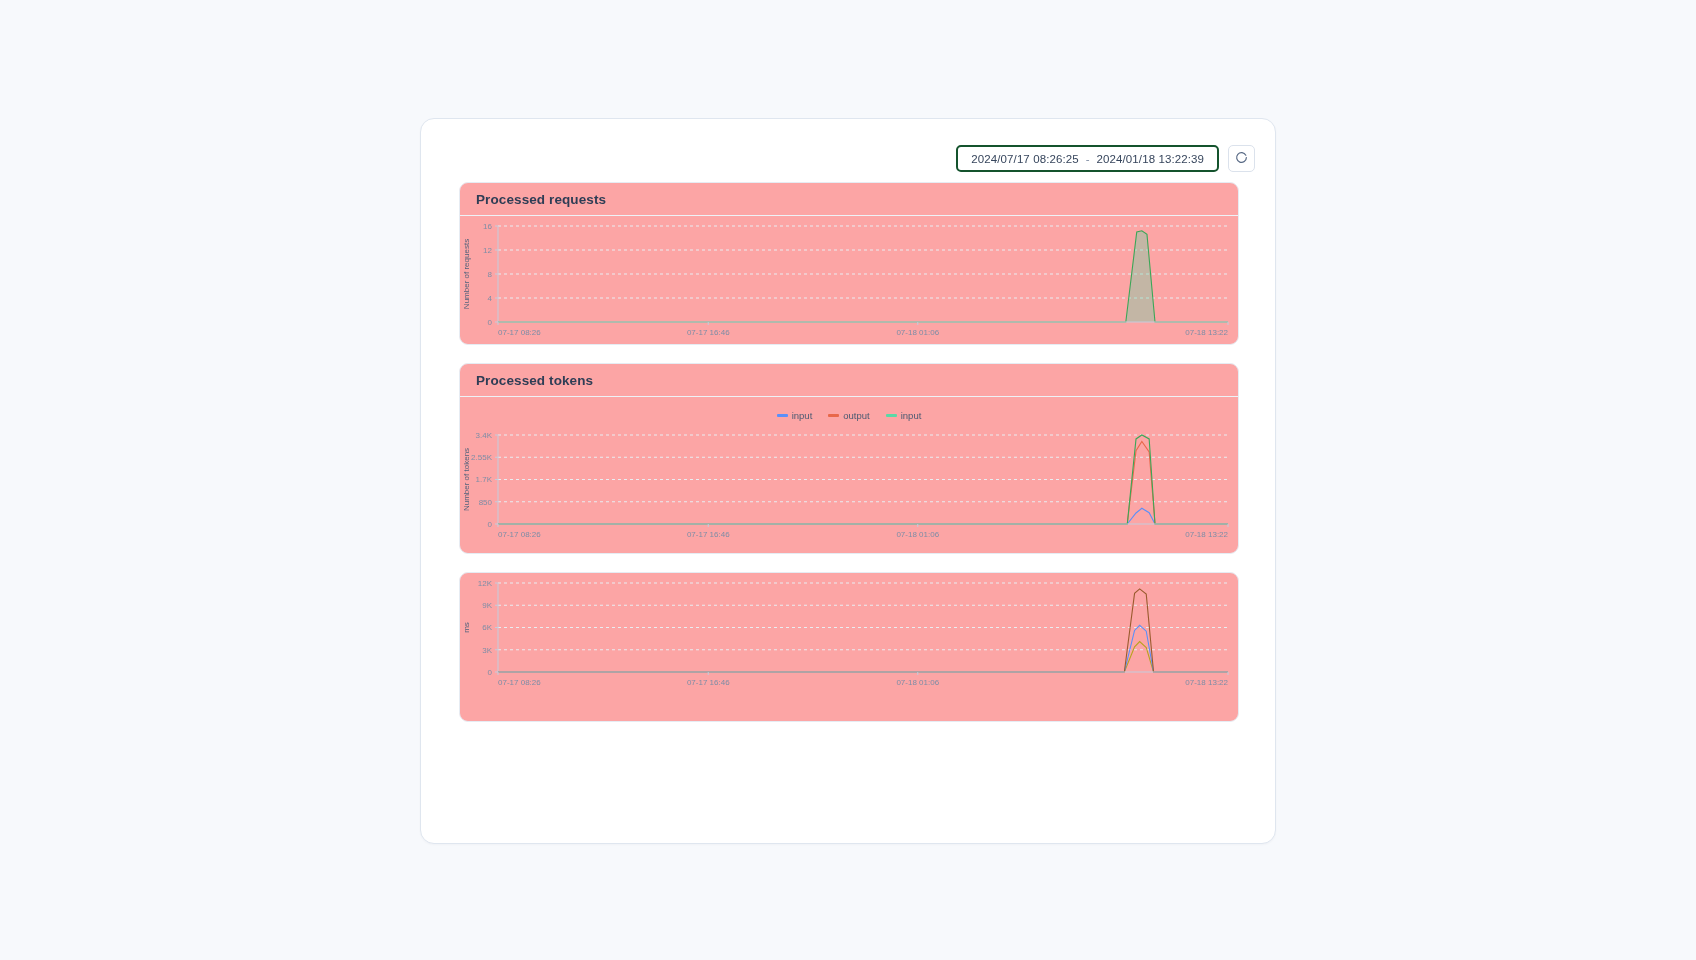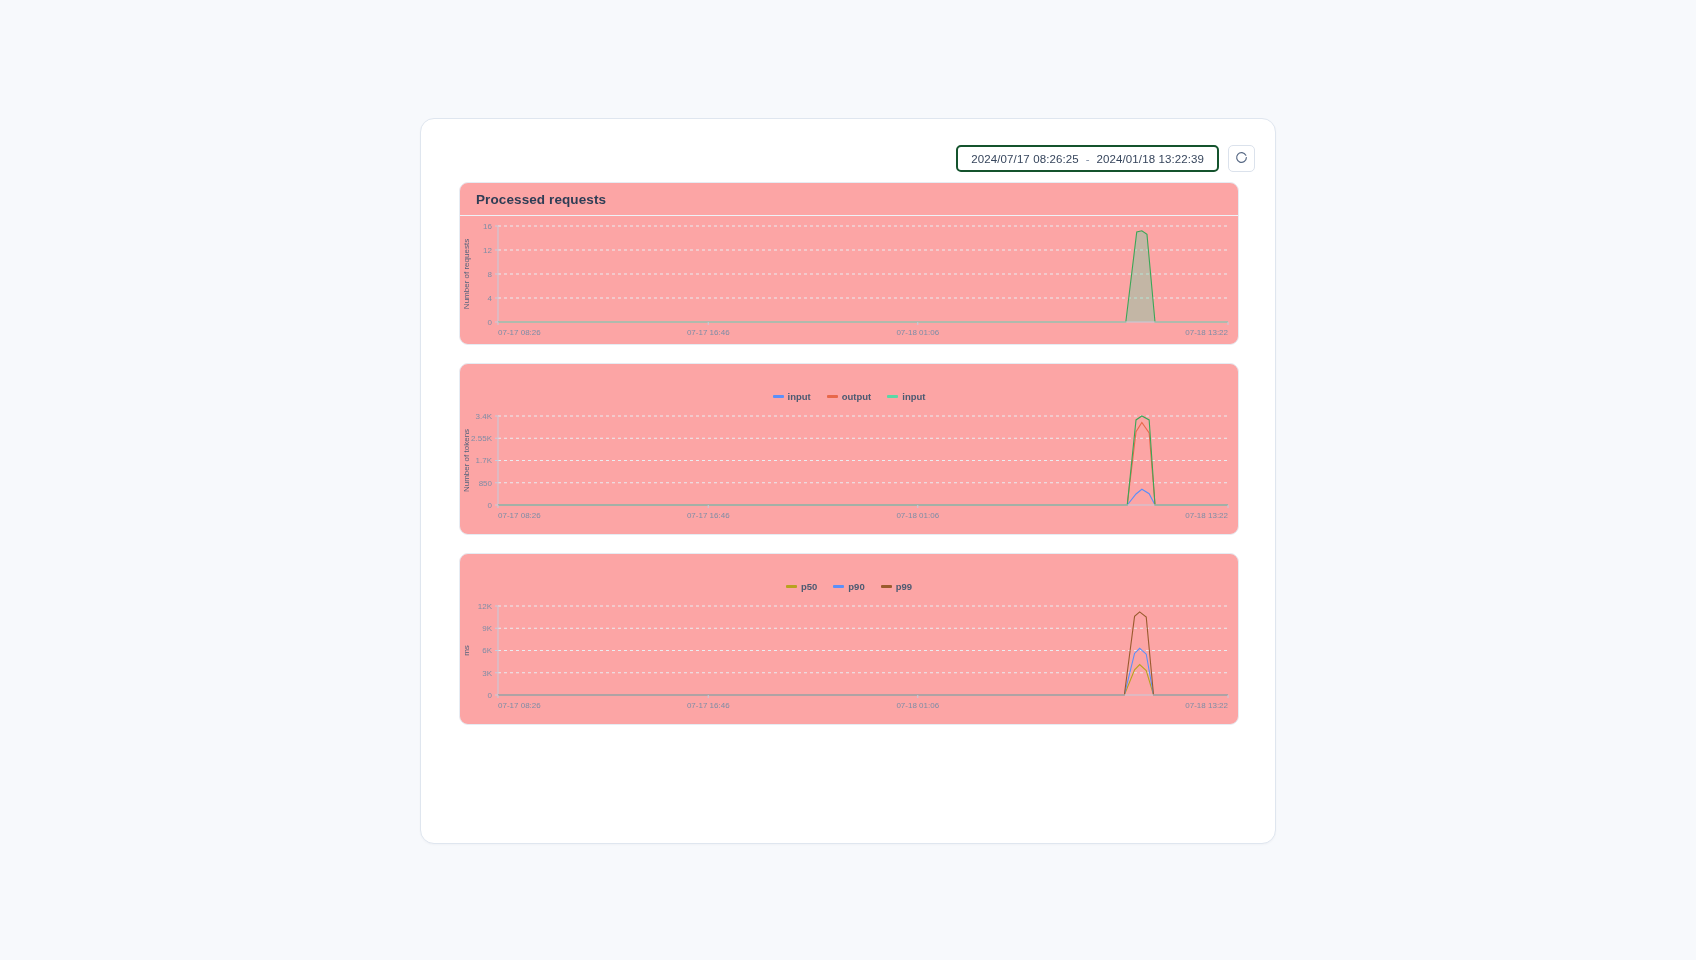--- a/index.html
+++ b/index.html
@@ -106,22 +106,21 @@
   .card-body.h2 { height: 148px; }
   .card-body.h3 { height: 148px; }
 
   
   .legend {
     display: flex;
     justify-content: center;
     align-items: center;
     gap: 16px;
     height: 20px;
-    margin-top: 22px;
-    font-weight: bold;
+    margin-top: 8px;
   }
   .legend-item {
     display: flex;
     align-items: center;
     gap: 4px;
     cursor: pointer;
   }
   .legend-swatch {
     width: 11px;
     height: 3px;
@@ -209,20 +208,23 @@
               <text class="xtick-text" x="248.23999999999998" y="119" text-anchor="middle">07-17 16:46</text>
               <line class="tickmark" x1="457.74999999999994" x2="457.74999999999994" y1="106" y2="109"></line>
               <text class="xtick-text" x="457.74999999999994" y="119" text-anchor="middle">07-18 01:06</text>
               <line class="tickmark" x1="768" x2="768" y1="106" y2="109"></line>
               <text class="xtick-text" x="768" y="119" text-anchor="end">07-18 13:22</text>
             </svg>
           </div>
         </div>
       </div>
       <div class="chart-card">
+        <div class="card-header">
+          <span class="card-title">Processed tokens</span>
+        </div>
         <div class="card-body h2">
           <div class="legend">
             <div class="legend-item">
               <span class="legend-swatch" style="background: rgb(91, 143, 249);"></span>
               <span class="legend-label">input</span>
             </div>
             <div class="legend-item">
               <span class="legend-swatch" style="background: rgb(232, 104, 74);"></span>
               <span class="legend-label">output</span>
             </div>
@@ -260,34 +262,20 @@
               <line class="tickmark" x1="457.74999999999994" x2="457.74999999999994" y1="99" y2="102"></line>
               <text class="xtick-text" x="457.74999999999994" y="112" text-anchor="middle">07-18 01:06</text>
               <line class="tickmark" x1="768" x2="768" y1="99" y2="102"></line>
               <text class="xtick-text" x="768" y="112" text-anchor="end">07-18 13:22</text>
             </svg>
           </div>
         </div>
       </div>
       <div class="chart-card">
         <div class="card-body h3">
-          <div class="legend">
-            <div class="legend-item">
-              <span class="legend-swatch" style="background: rgb(184, 162, 31);"></span>
-              <span class="legend-label">p50</span>
-            </div>
-            <div class="legend-item">
-              <span class="legend-swatch" style="background: rgb(91, 143, 249);"></span>
-              <span class="legend-label">p90</span>
-            </div>
-            <div class="legend-item">
-              <span class="legend-swatch" style="background: rgb(154, 91, 46);"></span>
-              <span class="legend-label">p99</span>
-            </div>
-          </div>
           <div class="plot-wrap">
             <svg class="plot-svg" width="778" height="121" viewBox="0 0 778 121">
               <line class="tickmark" x1="35" x2="38" y1="99" y2="99"></line>
               <text class="tick-text" x="32" y="101.8" text-anchor="end">0</text>
               <line class="gridline" x1="38" x2="768" y1="76.75" y2="76.75"></line>
               <line class="tickmark" x1="35" x2="38" y1="76.75" y2="76.75"></line>
               <text class="tick-text" x="32" y="79.55" text-anchor="end">3K</text>
               <line class="gridline" x1="38" x2="768" y1="54.5" y2="54.5"></line>
               <line class="tickmark" x1="35" x2="38" y1="54.5" y2="54.5"></line>
               <text class="tick-text" x="32" y="57.3" text-anchor="end">6K</text>

